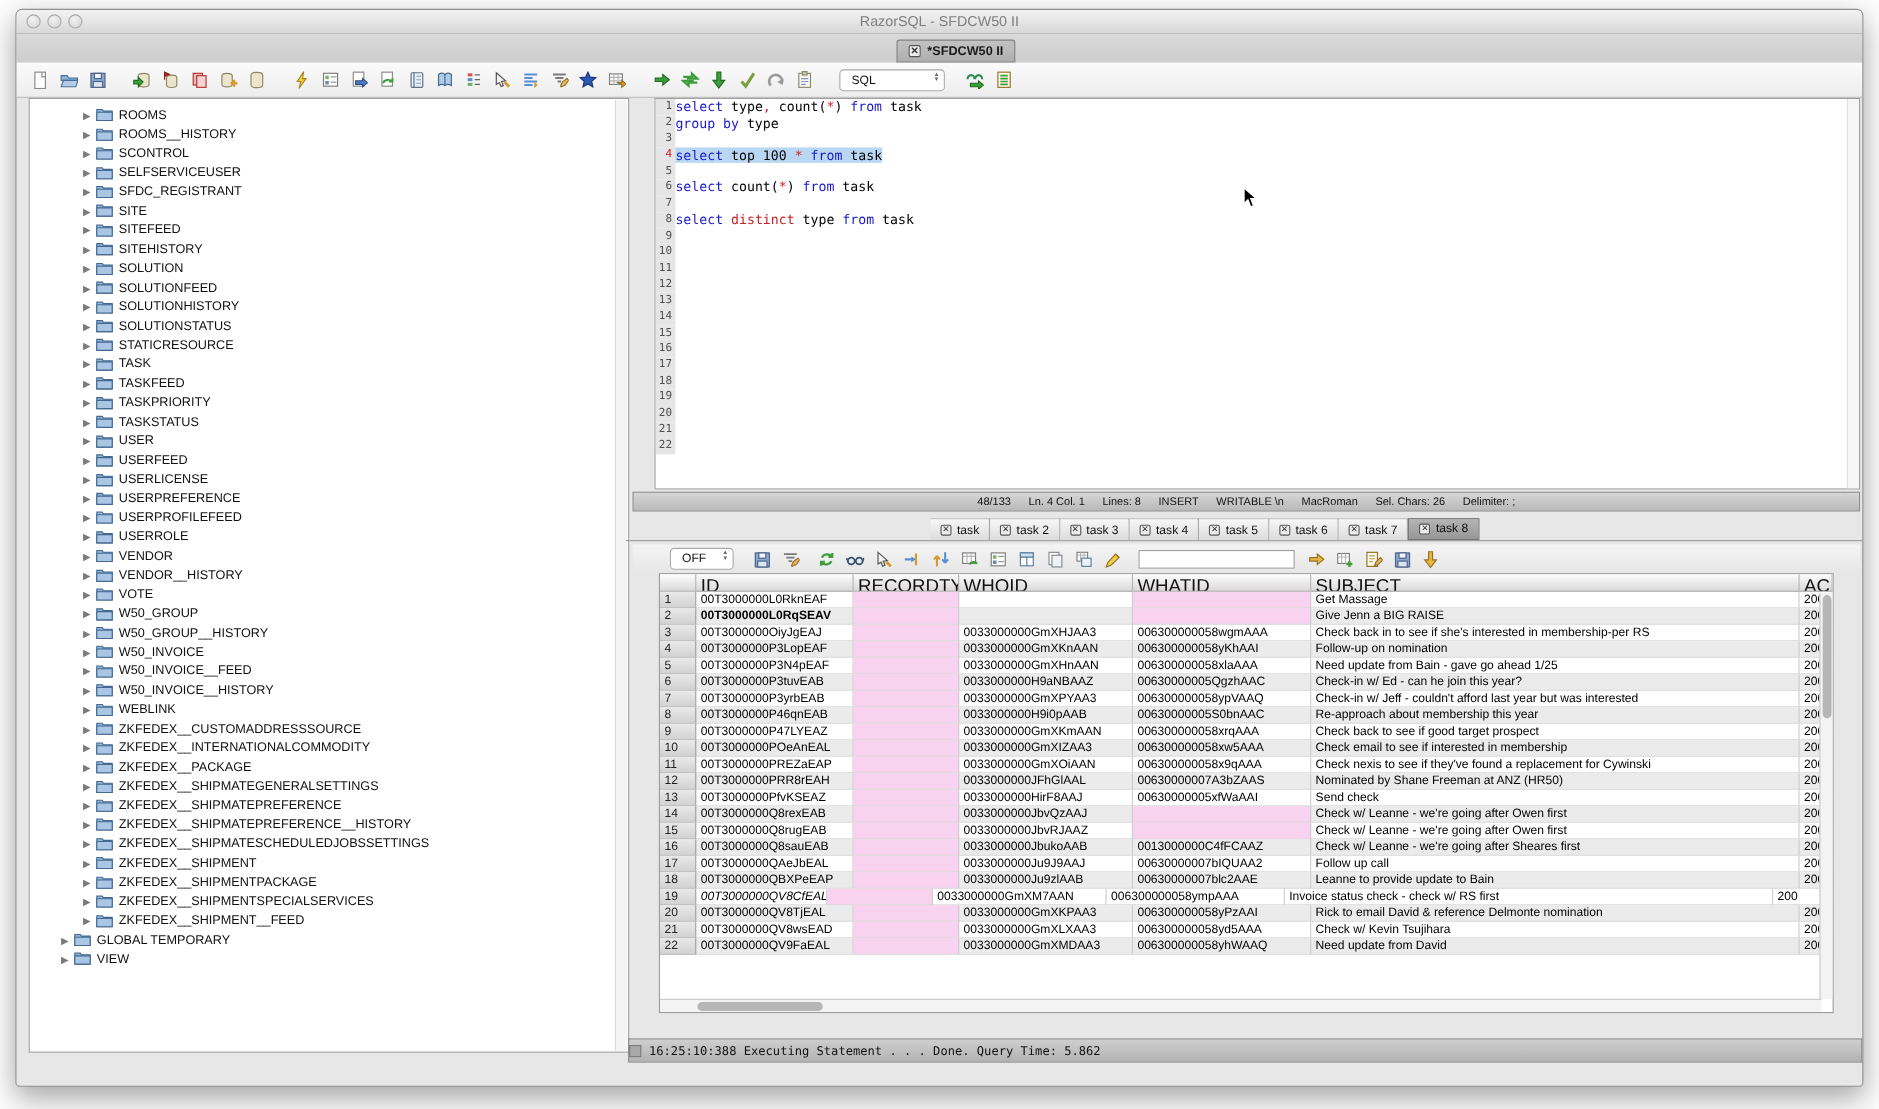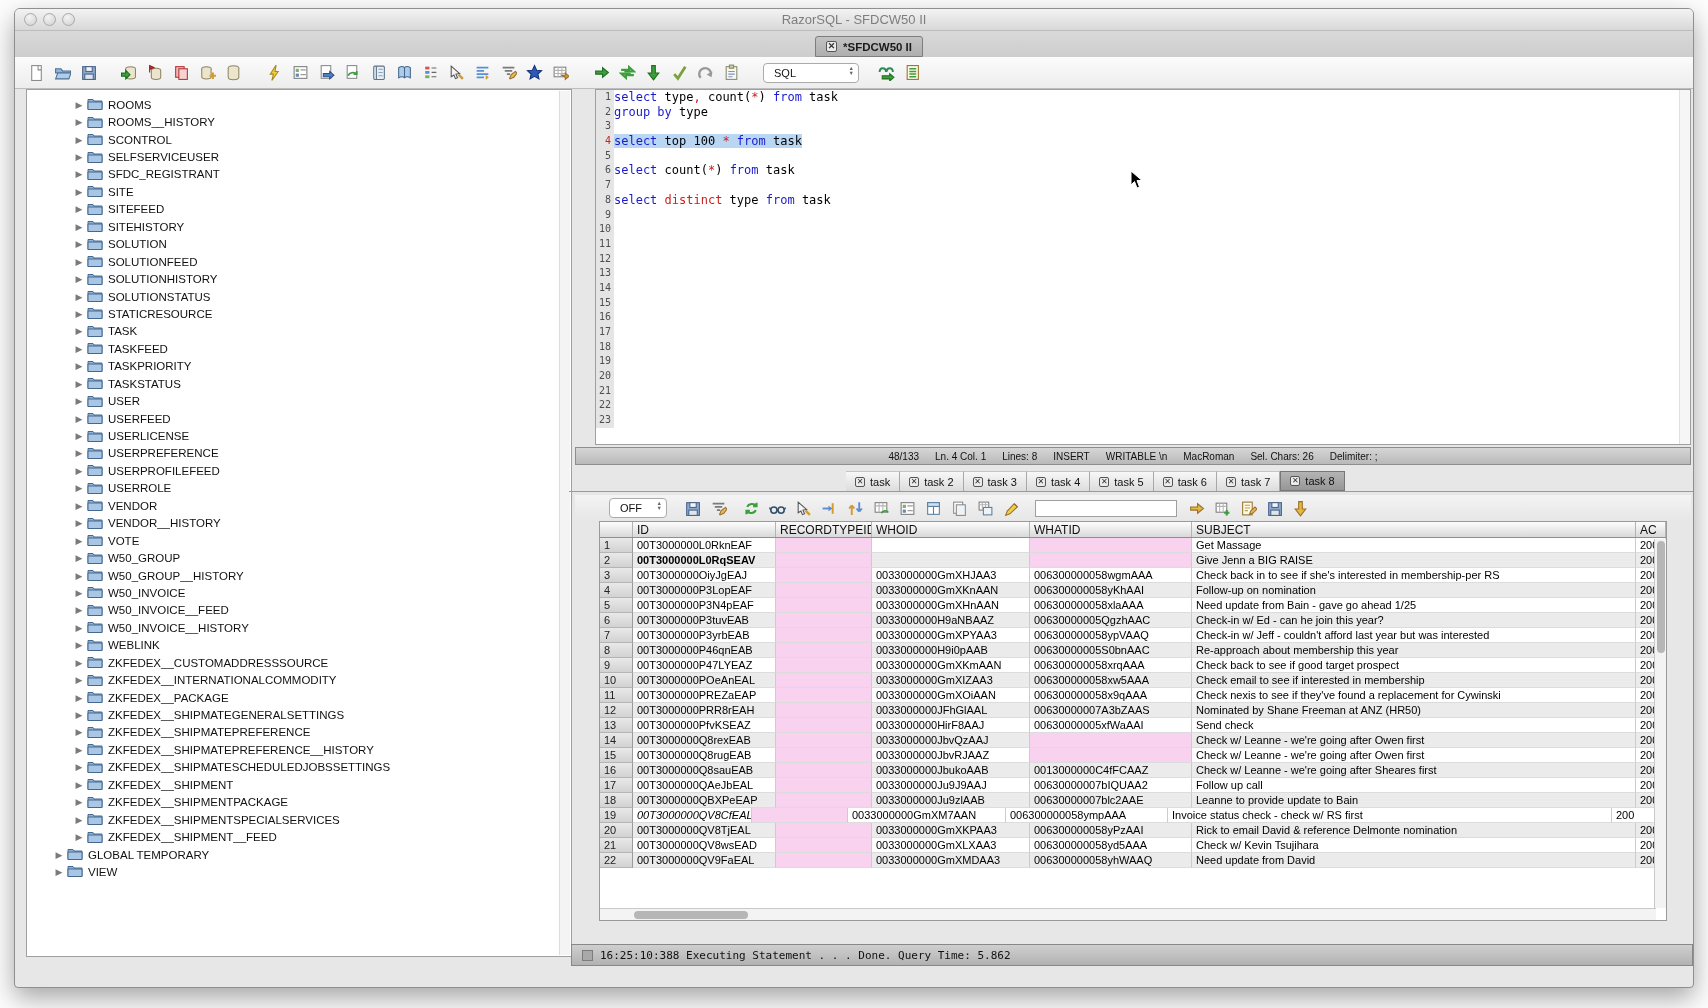--- a/index.html
+++ b/index.html
@@ -78,41 +78,41 @@
     background:linear-gradient(#f4f4f4,#e6e6e6); display:flex; align-items:center;
     padding-left:34px; }
   .combo.off { width:58px; margin-right:16px; }
   .srch { width:142px; height:17px; border:1px solid #9f9f9f; background:#fff;
     font-size:11px; padding:0 3px; margin:0 10px 0 8px; }
   
   .tablewrap { position:absolute; left:30px; top:432px; width:1068px; height:400px;
     background:#fff; border:1px solid #9a9a9a; overflow:hidden; }
   .thead { display:flex; height:16px;
     background:linear-gradient(#fdfdfd,#d9d9d9); border-bottom:1px solid #8f8f8f; }
-  .th { font-size:12px; color:#111; padding:1px 0 0 4px; border-right:1px solid #b3b3b3;
+  .th { font-size:17px; color:#111; padding:1px 0 0 4px; border-right:1px solid #b3b3b3;
     white-space:nowrap; overflow:hidden; flex:none; }
   .trow { display:flex; height:15px; background:#fff; }
   .trow.even { background:#ebebeb; }
   .td { font-size:11px; color:#000; padding:1px 0 0 4px; border-right:1px solid #cccccc;
     border-bottom:1px solid #dcdcdc; white-space:nowrap; overflow:hidden; flex:none; }
   .td.rownum { background:linear-gradient(#e9e9e9,#d2d2d2); border-right:1px solid #9a9a9a;
     border-bottom:1px solid #b5b5b5; color:#222; }
   .td.null { background:#f8d2ee; }
   .hsb { position:absolute; left:0; bottom:0; height:12px; width:1056px;
     background:#f3f3f3; border-top:1px solid #c9c9c9; }
   .hsb .thumb { position:absolute; left:34px; top:2px; width:114px; height:8px;
     border-radius:4px; background:#b6b6b6; }
   .tvsb { position:absolute; right:0; top:17px; bottom:12px; width:12px; background:#f3f3f3;
     border-left:1px solid #c9c9c9; }
   .tvsb .thumb { position:absolute; left:2px; top:2px; width:8px; height:112px;
     border-radius:4px; background:#b6b6b6; }
   
   .bstatus { position:absolute; left:2px; top:855px; width:1122px; height:22px;
     background:linear-gradient(#cfcfcf,#b2b2b2); border:1px solid #888;
-    display:flex; align-items:center; gap:7px; padding-left:10px;
+    display:flex; align-items:center; gap:7px; padding-left:0;
     font-family:"DejaVu Sans Mono", monospace; font-size:11px; color:#111; }
   .bstatus .sq { width:11px; height:11px; background:#a9a9a9; border:1px solid #7c7c7c; }
   
   #cursor { position:absolute; left:1130px; top:170px; width:14px; height:20px; z-index:50; }
 </style>
 </head>
 <body>
 
 <div id="window">
   <div class="titlebar">
@@ -771,24 +771,20 @@
             <span class="ct"></span>
           </div>
           <div class="cl">
             <span class="ln">21</span>
             <span class="ct"></span>
           </div>
           <div class="cl">
             <span class="ln">22</span>
             <span class="ct"></span>
           </div>
-          <div class="cl">
-            <span class="ln">23</span>
-            <span class="ct"></span>
-          </div>
         </div>
       <div class="vsb"></div>
     </div>
 
     <div class="estatus" id="editor-status">
         <span>48/133</span>
         <span>Ln. 4 Col. 1</span>
         <span>Lines: 8</span>
         <span>INSERT</span>
         <span>WRITABLE \n</span>

